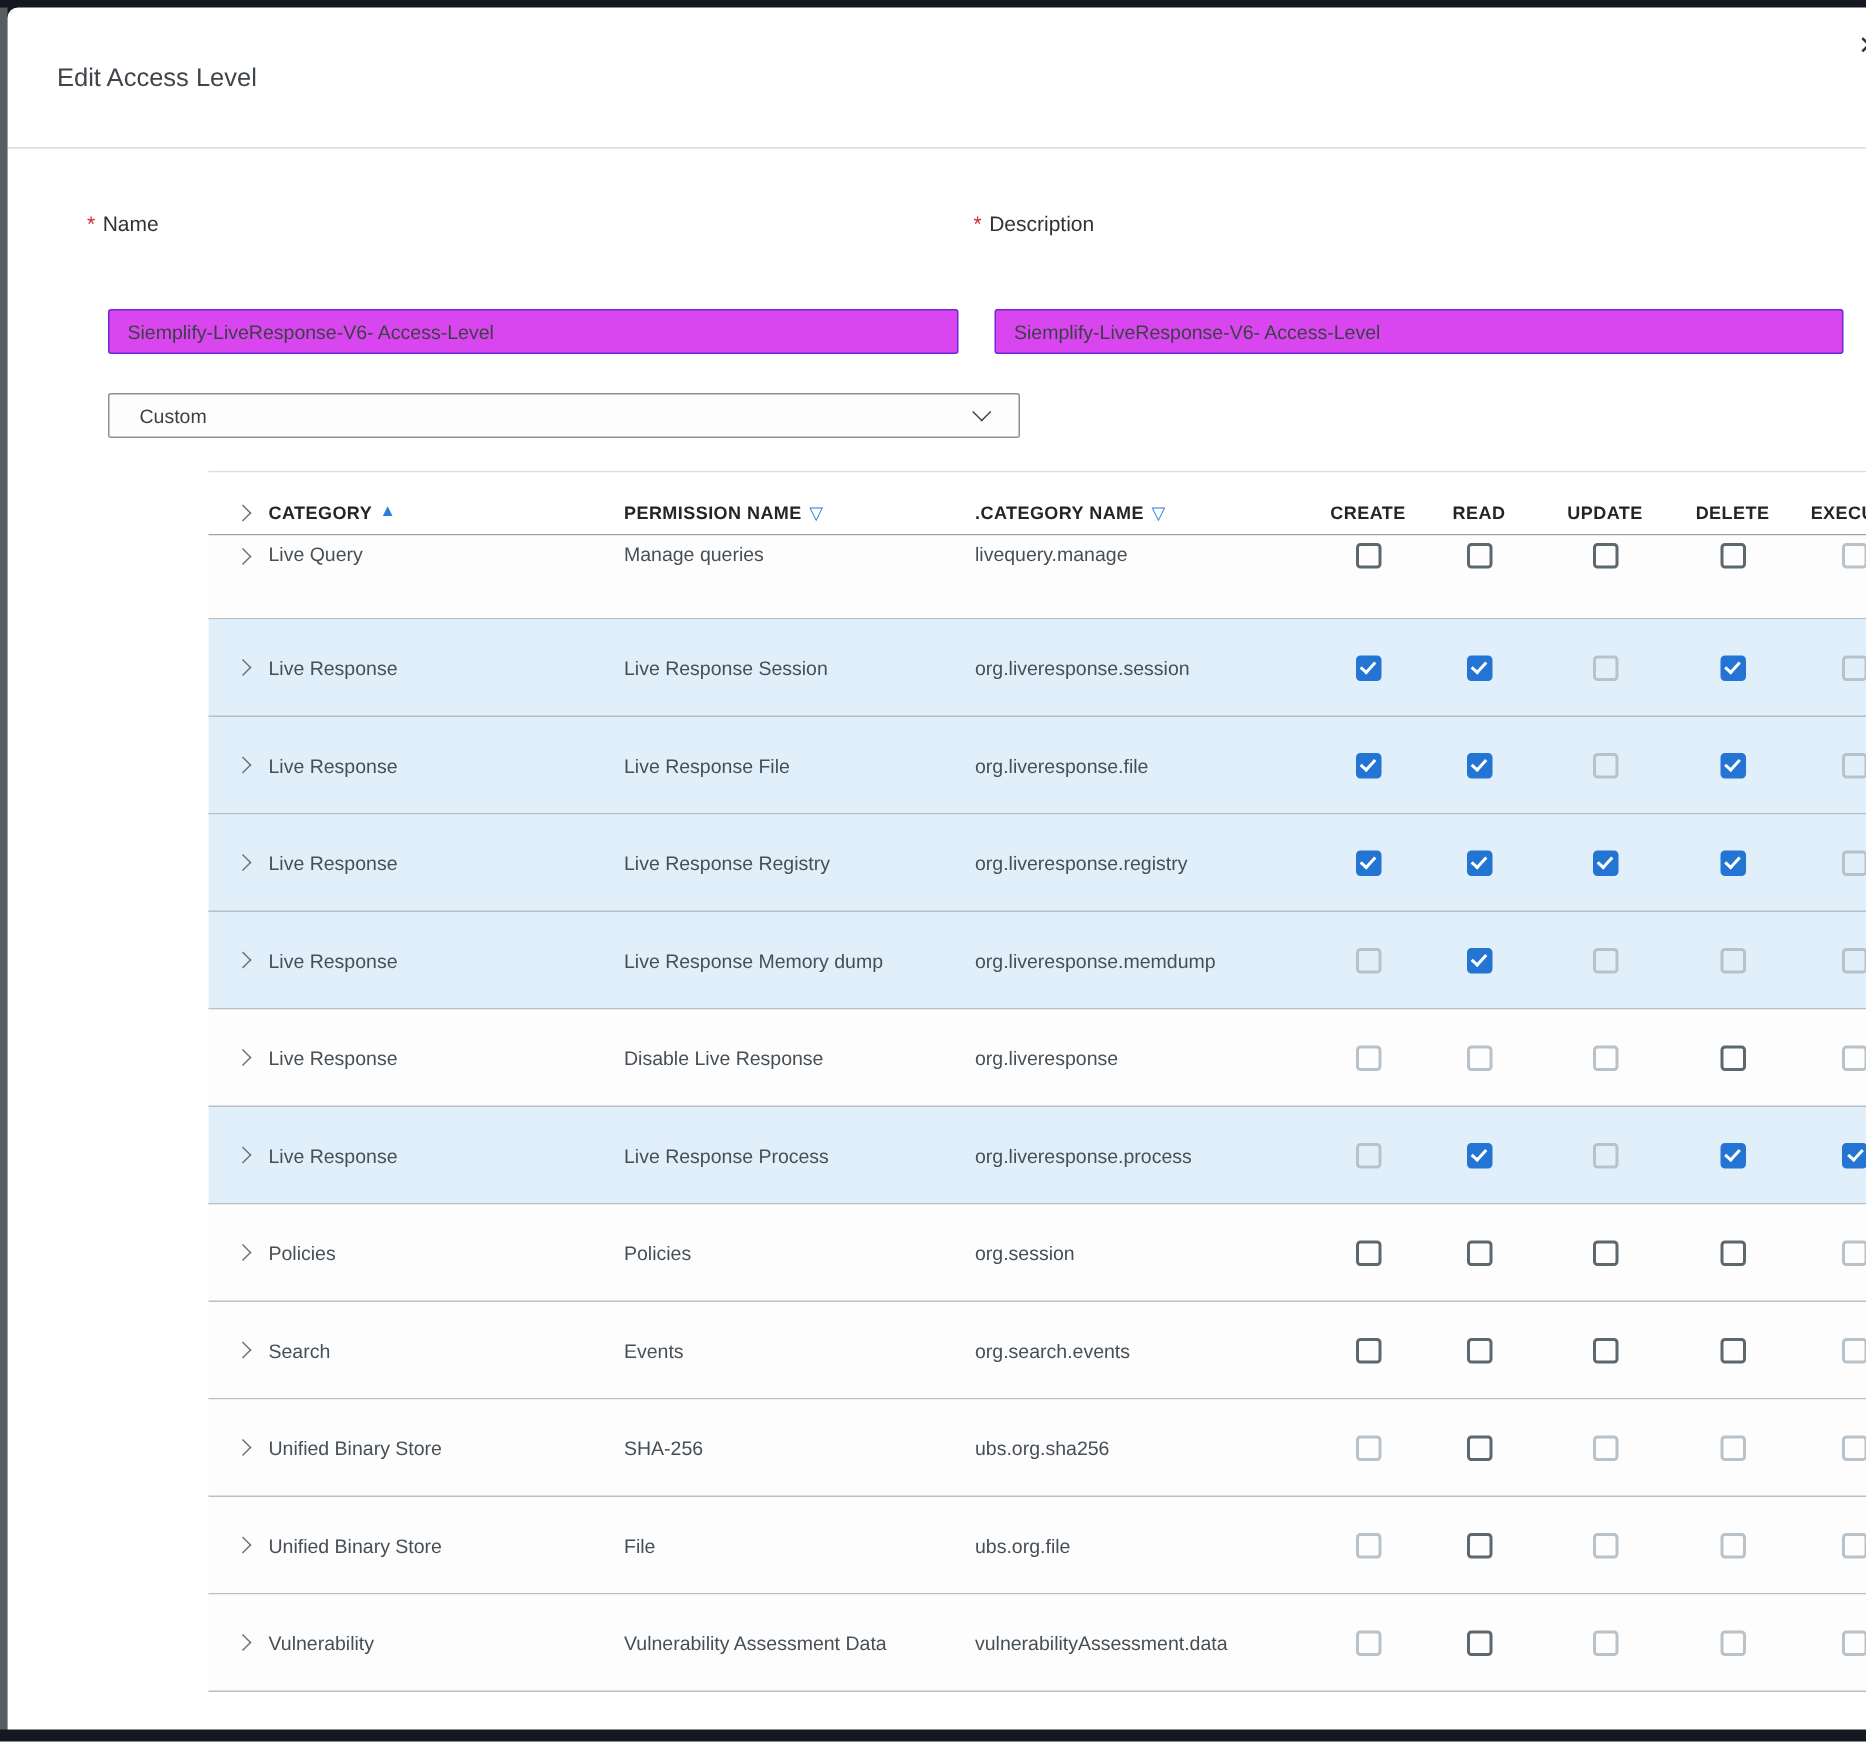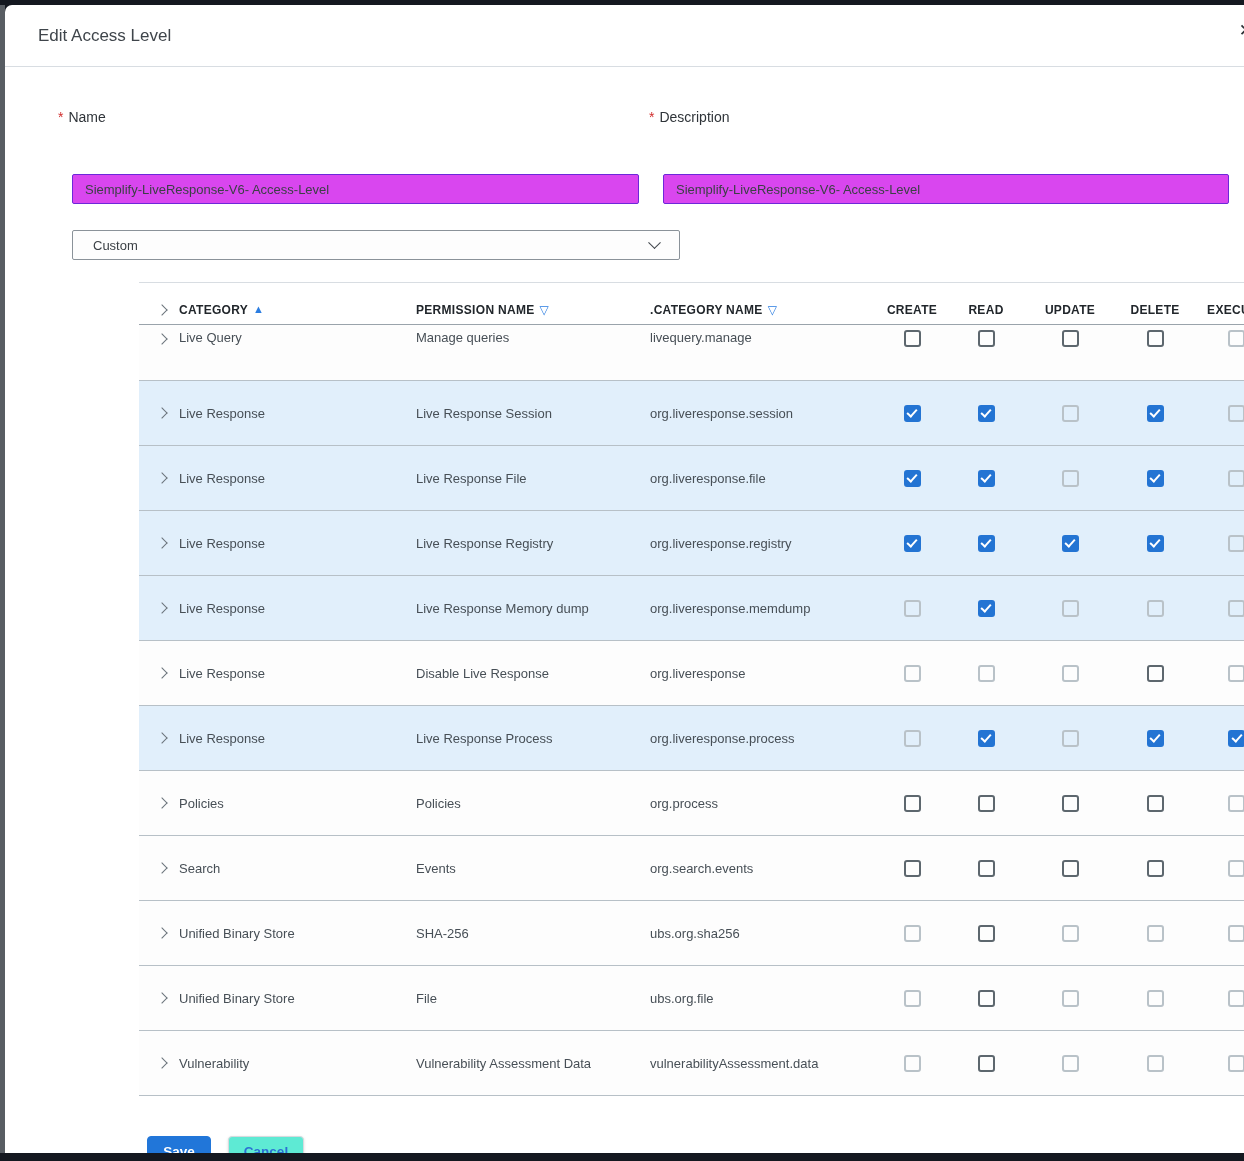--- a/index.html
+++ b/index.html
@@ -8,21 +8,21 @@
     background:#141820;
     font-family:"Liberation Sans","DejaVu Sans",sans-serif;
     -webkit-font-smoothing:antialiased;
   }
   .left-strip{position:absolute;left:0;top:5px;width:5px;height:1148px;background:#585d63;}
   .modal{
     position:absolute;left:5px;top:5px;right:0;bottom:8px;background:#ffffff;
     border-top-left-radius:7px;overflow:hidden;
   }
   
-  .modal-header{height:61px;display:flex;align-items:center;padding:0 33px;
+  .modal-header{height:61px;display:flex;align-items:center;padding:16px 33px;
     border-bottom:1px solid #d8dde2;position:relative;}
   .modal-title{font-size:17px;color:#3f454b;}
   .close-x{position:absolute;right:-9px;top:17px;font-size:17px;color:#2b3035;cursor:pointer;line-height:1;}
   
   .form-area{padding:42px 0 0 67px;}
   .field-row{display:flex;gap:24px;}
   .field{display:flex;flex-direction:column;}
   .field-label{font-size:14px;color:#2f3439;margin-bottom:9px;}
   .req{color:#d02c2c;margin-left:-14px;margin-right:5px;}
   input.text-input{
@@ -290,21 +290,21 @@
             <div class="cb-cell">
               <div class="cb checked"></div>
             </div>
           </div>
           <div class="grid-row row">
             <div class="chev-cell">
               <span class="chev-right"></span>
             </div>
             <div class="cell">Policies</div>
             <div class="cell">Policies</div>
-            <div class="cell">org.process</div>
+            <div class="cell">org.session</div>
             <div class="cb-cell">
               <div class="cb unchecked"></div>
             </div>
             <div class="cb-cell">
               <div class="cb unchecked"></div>
             </div>
             <div class="cb-cell">
               <div class="cb unchecked"></div>
             </div>
             <div class="cb-cell">

